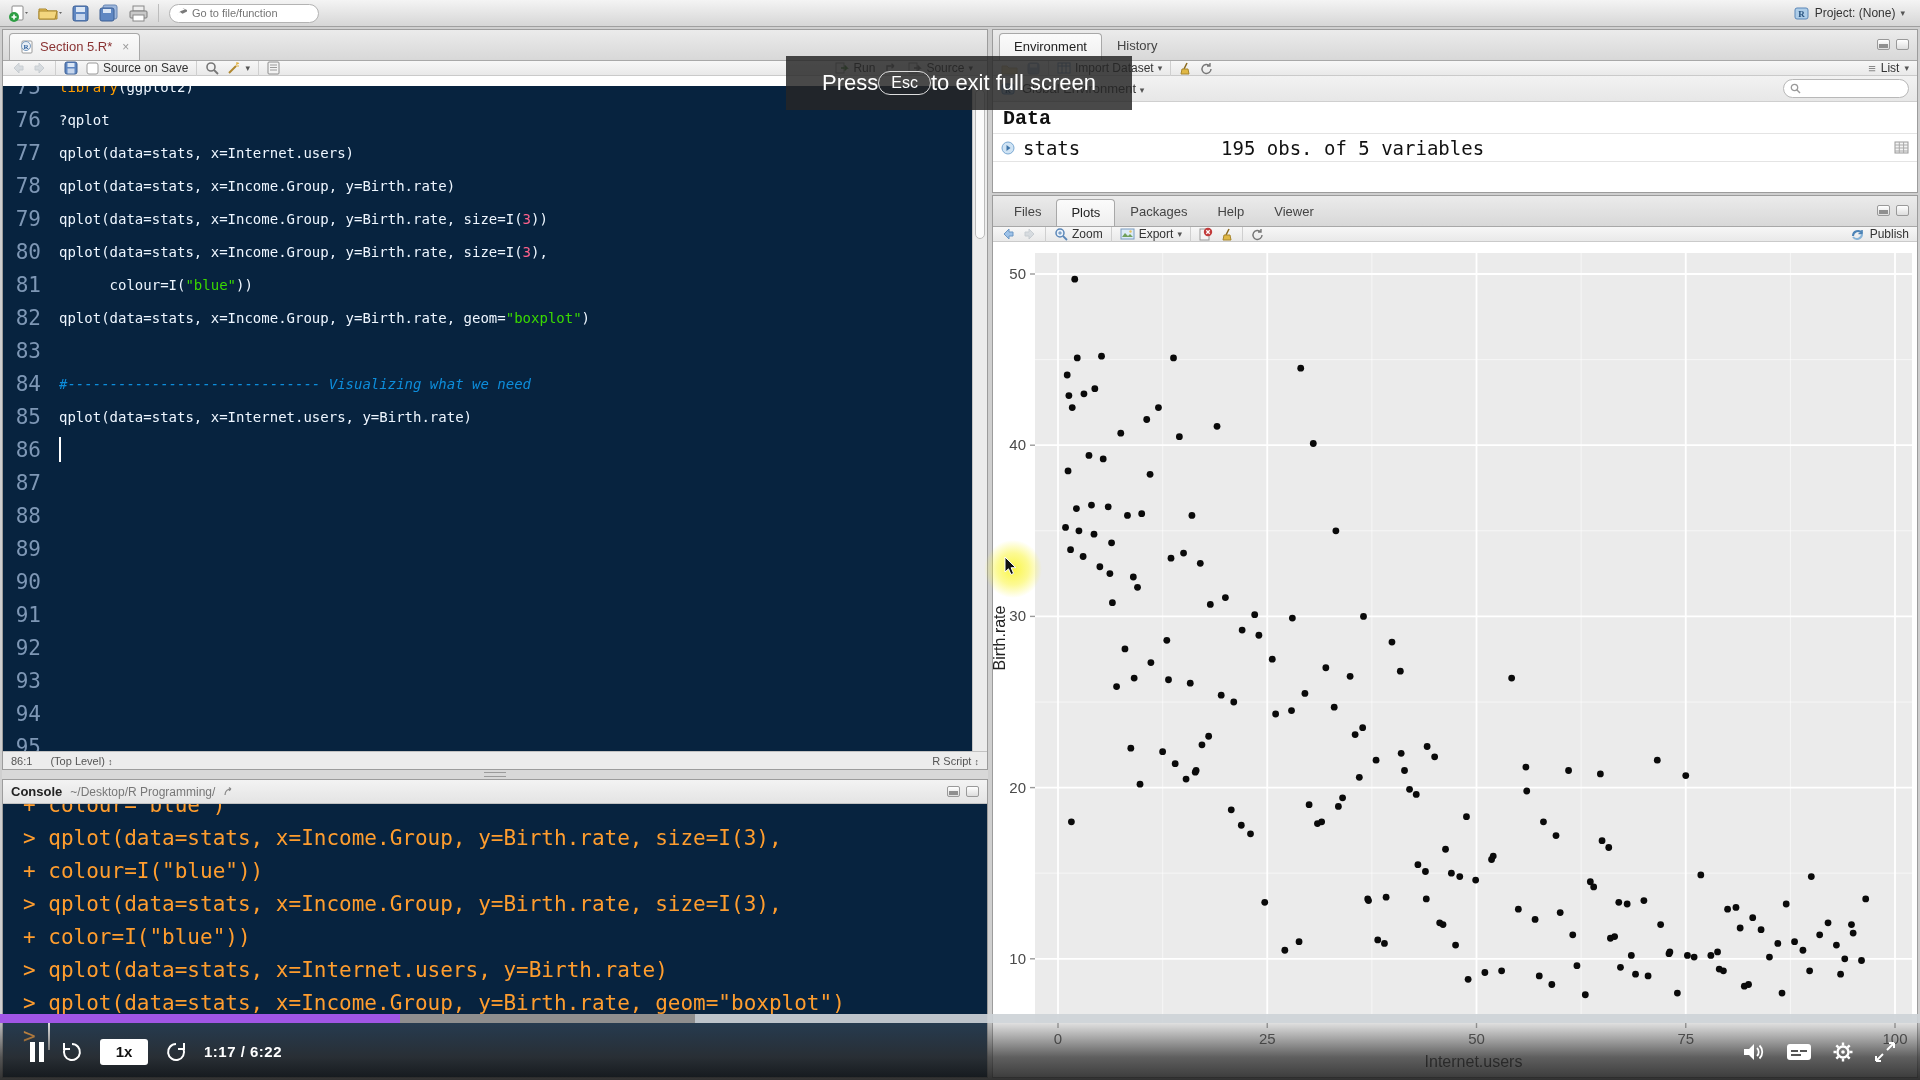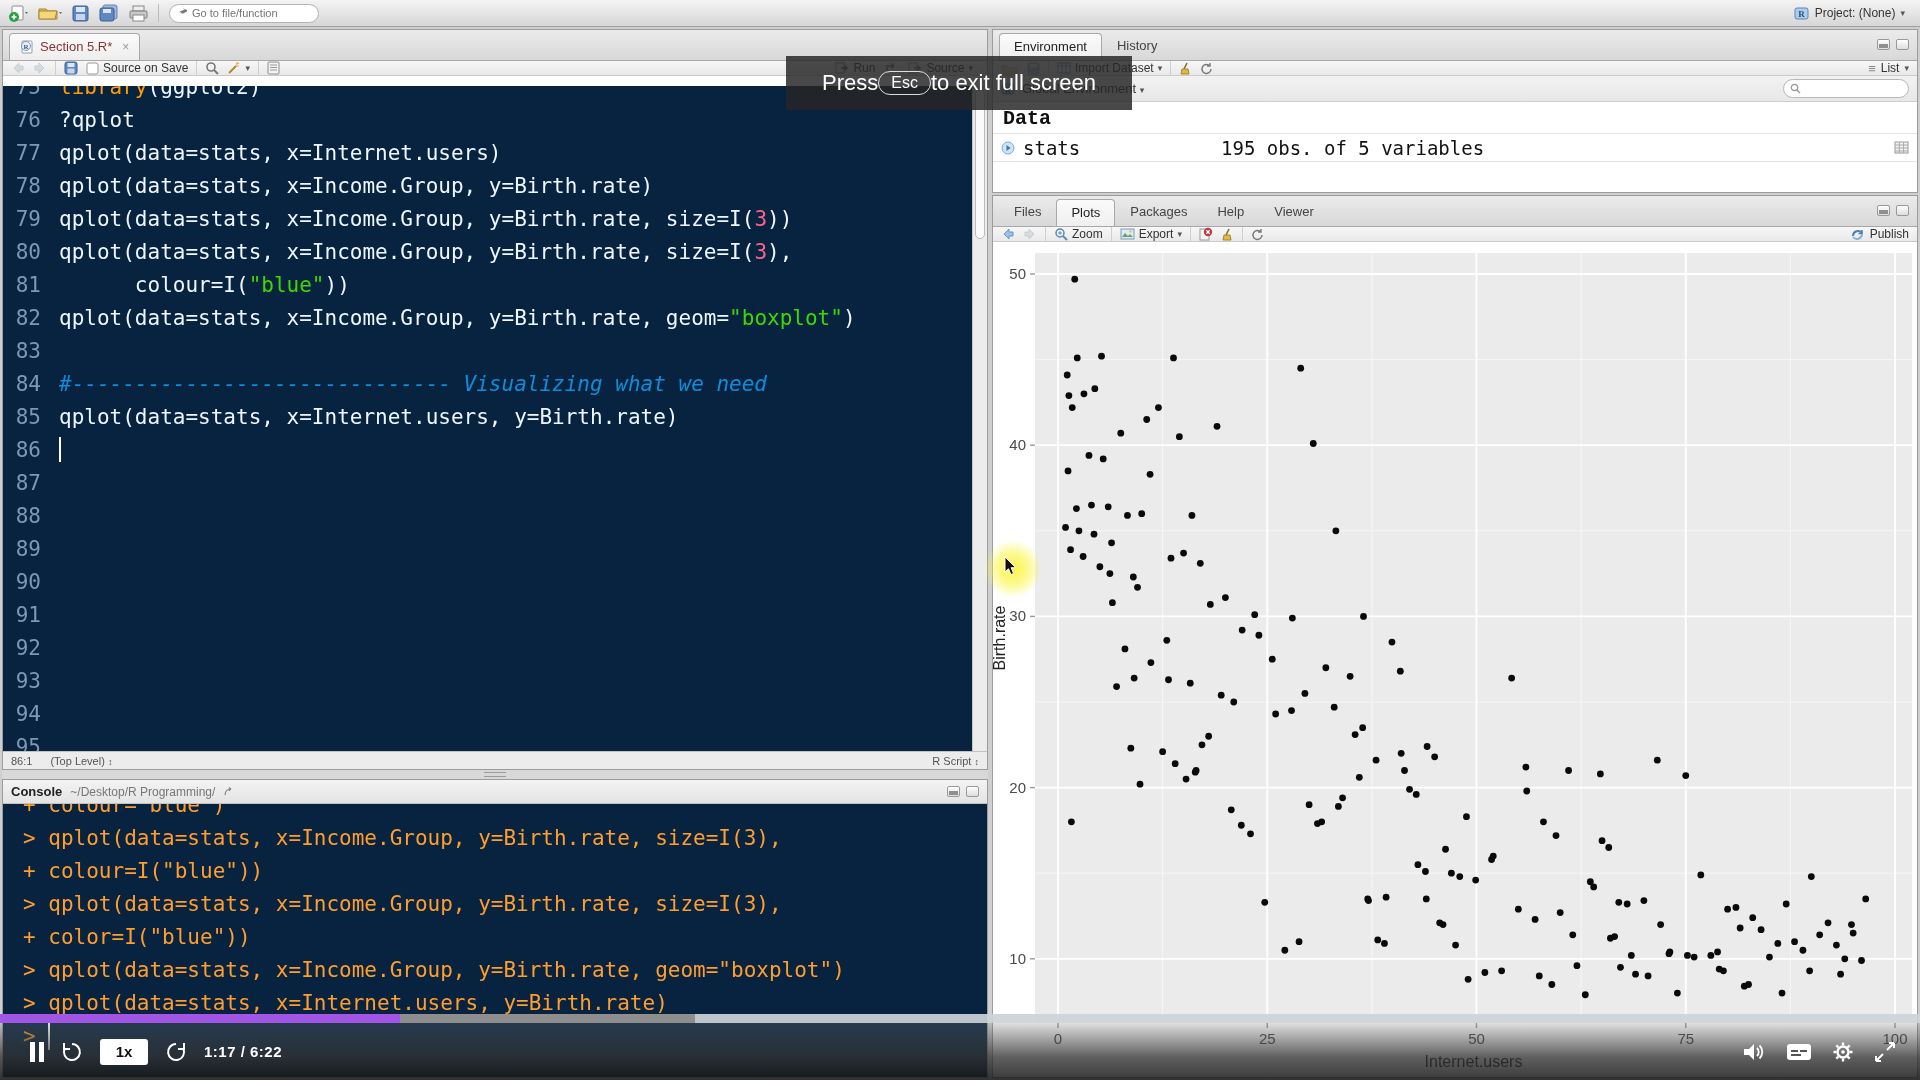--- a/index.html
+++ b/index.html
@@ -50,21 +50,21 @@
   .tbbtn{display:flex;align-items:center;gap:4px;cursor:default}
   .dim{opacity:.45}
   .caret-down{font-size:9px;color:#555}
 
   
   #editor-body{position:absolute;left:0;right:0;top:56px;bottom:18px;background:#07233f;overflow:hidden}
   #editor-lines{margin-top:-16px}
   .cl{height:33px;display:flex;align-items:center;white-space:pre}
   .ln{width:56px;text-align:right;padding-right:18px;color:#7e97b5;font-size:21px;flex:none;
       font-family:"DejaVu Sans Mono",monospace}
-  .code{font-size:21px;color:#eef6ff;font-family:"DejaVu Sans Mono",monospace;white-space:pre}
+  .code{font-size:14px;color:#eef6ff;font-family:"DejaVu Sans Mono",monospace;white-space:pre}
   .tk-t{color:#eef6ff}.tk-k{color:#ff9d00}.tk-n{color:#ff628c}.tk-s{color:#3ad900}
   .tk-c{color:#0d8ddb;font-style:italic}
   .caret{display:inline-block;width:2px;height:25px;background:#fff;vertical-align:middle}
   .vsb{position:absolute;right:0;top:56px;bottom:18px;width:15px;background:#ececec;border-left:1px solid #c6c6c6}
   .vsb .thumb{position:absolute;left:2px;top:3px;width:10px;height:150px;background:#fbfbfb;
               border:1px solid #bbb;border-radius:6px}
   .statusbar{position:absolute;left:0;right:0;bottom:0;height:18px;background:#ececec;border-top:1px solid #c2c2c2;
              display:flex;align-items:center;font-size:11px;color:#555;padding:0 8px;gap:18px}
   .statusbar .right{margin-left:auto}
 
@@ -311,22 +311,22 @@
         <span class="wbtn"></span>
       </span>
     </div>
     <div id="console-body">
       <div id="console-lines">
           <div class="cs">+ colour="blue")</div>
           <div class="cs">&gt; qplot(data=stats, x=Income.Group, y=Birth.rate, size=I(3),</div>
           <div class="cs">+ colour=I("blue"))</div>
           <div class="cs">&gt; qplot(data=stats, x=Income.Group, y=Birth.rate, size=I(3),</div>
           <div class="cs">+ color=I("blue"))</div>
+          <div class="cs">&gt; qplot(data=stats, x=Internet.users, y=Birth.rate)</div>
           <div class="cs">&gt; qplot(data=stats, x=Income.Group, y=Birth.rate, geom="boxplot")</div>
-          <div class="cs">&gt; qplot(data=stats, x=Internet.users, y=Birth.rate)</div>
           <div class="cs">&gt; <span class="caret" style="height: 28px;"></span></div>
         </div>
     </div>
   </div>
 
   <div class="pane" id="env-pane">
     <div class="tabbar">
     <span class="tab active">Environment</span>
         <span class="tab">History</span>
       </div>

